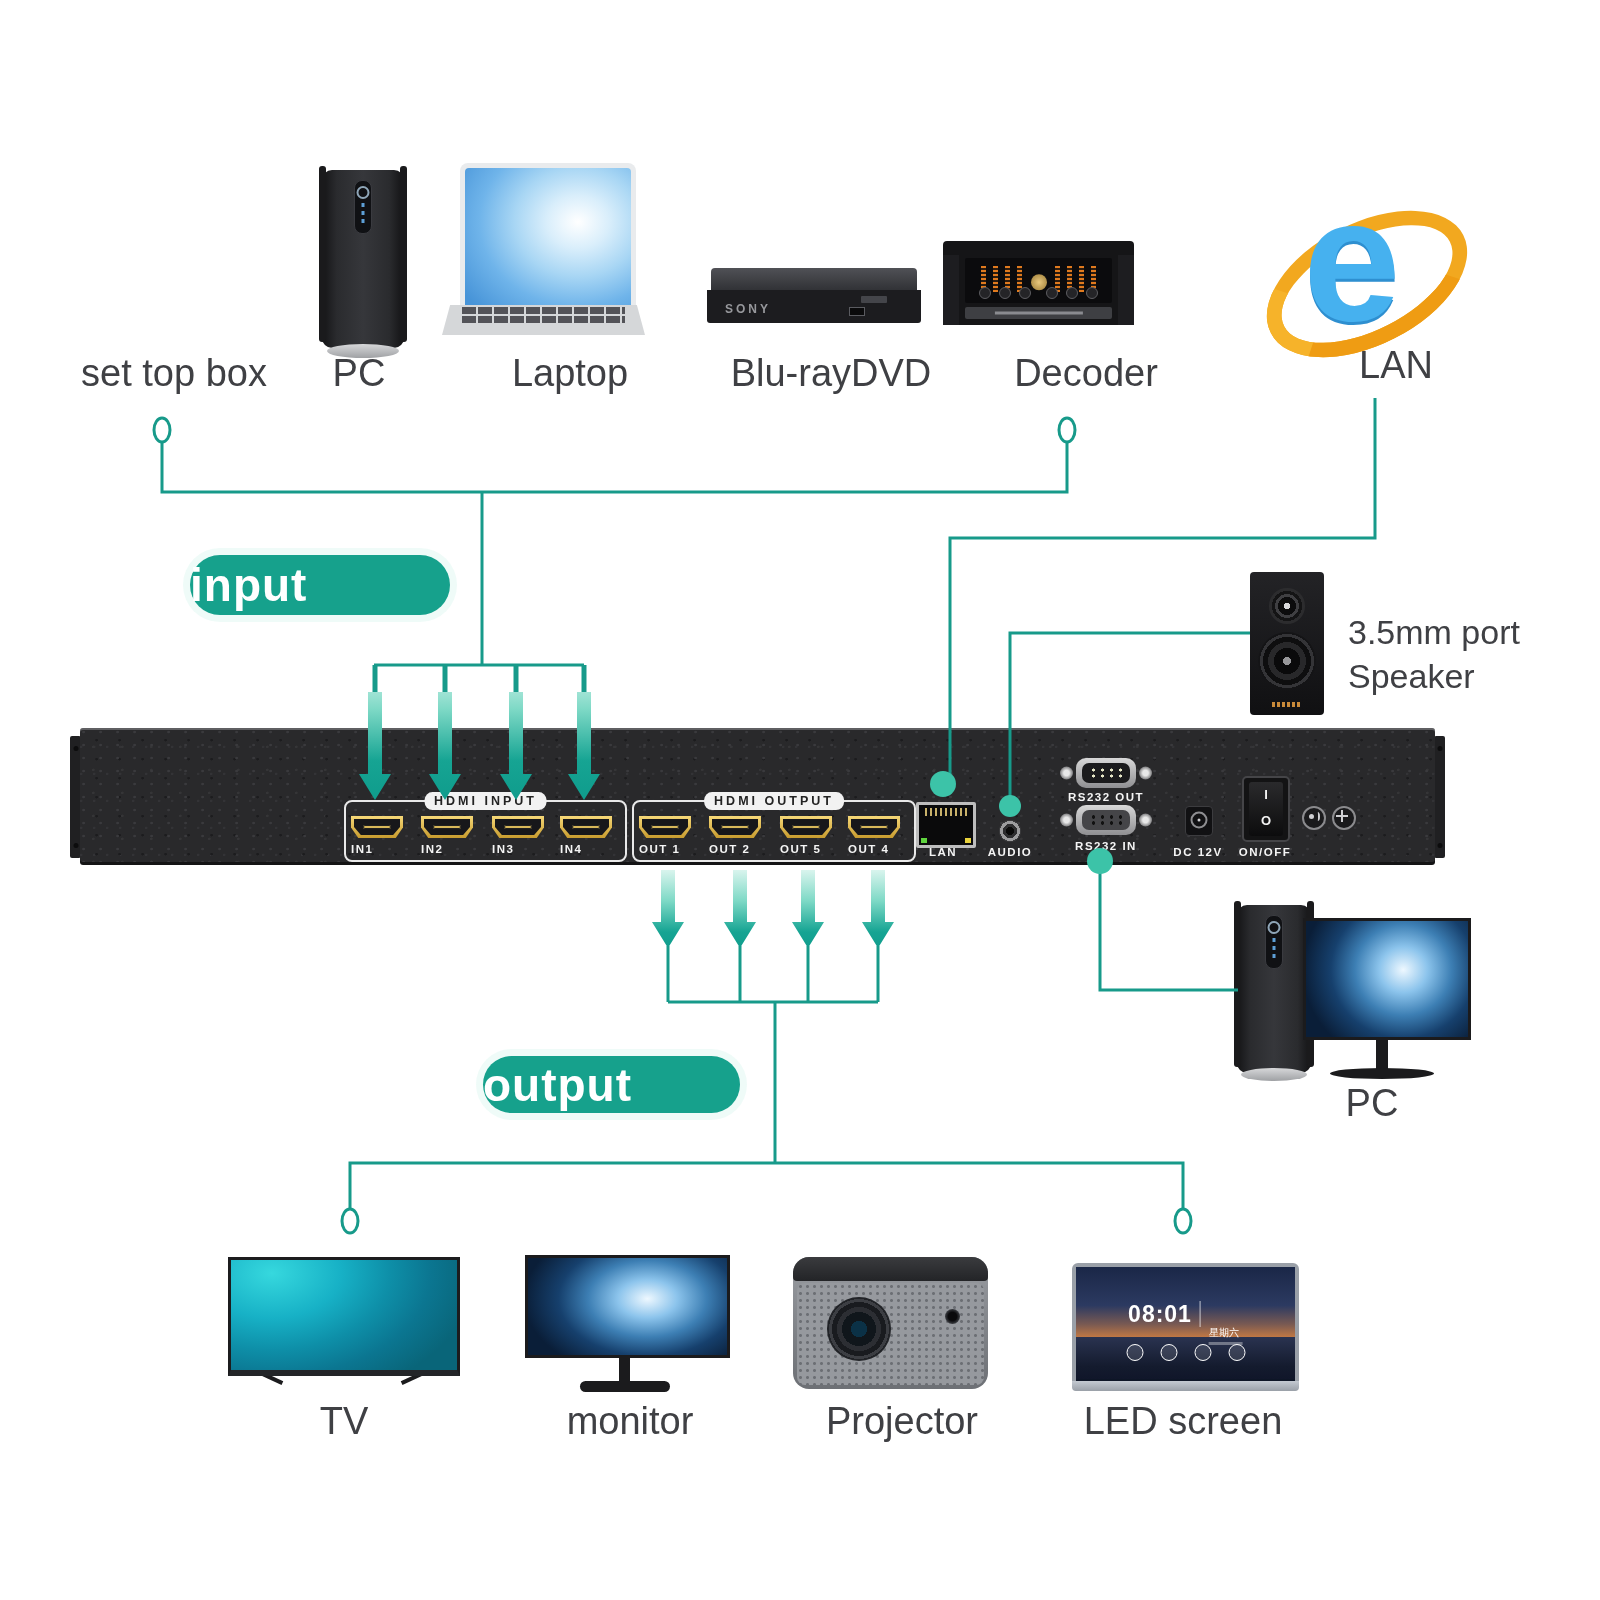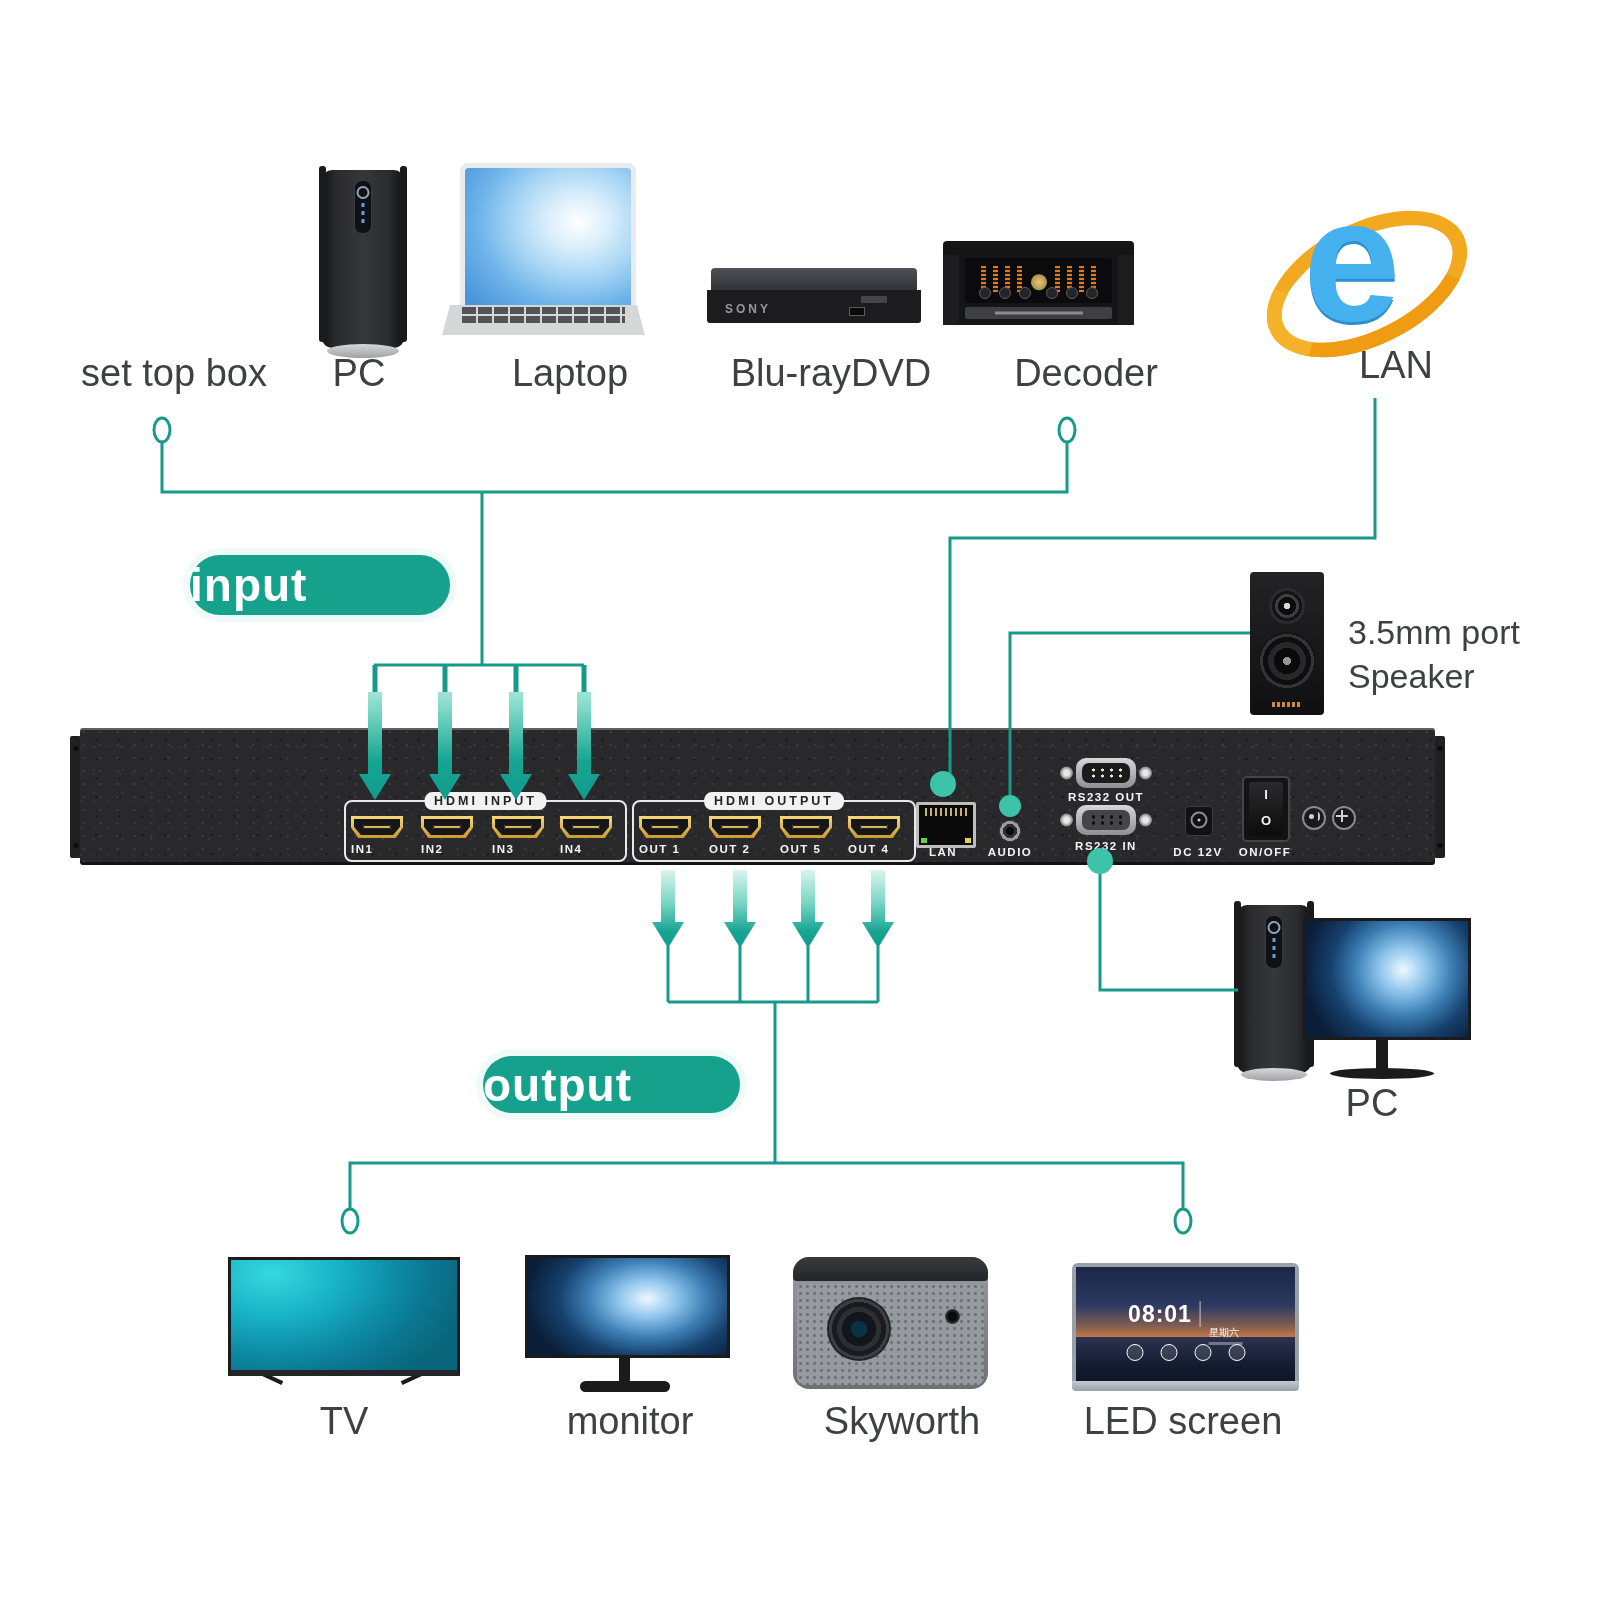--- a/index.html
+++ b/index.html
@@ -393,21 +393,21 @@
   <div class="pole" style="left:619px;top:1352px;width:11px;height:30px;"></div>
   <div class="mbase" style="left:580px;top:1381px;width:90px;height:11px;"></div>
   <div class="cap" style="left:630px;top:1400px;">monitor</div>
 
   <div class="abs projector z5" style="left:793px;top:1257px;width:195px;height:132px;">
     <div class="lid"></div>
     <div class="mesh"></div>
     <div class="lens"></div>
     <div class="sensor"></div>
   </div>
-  <div class="cap" style="left:902px;top:1400px;">Skyworth</div>
+  <div class="cap" style="left:902px;top:1400px;">Projector</div>
 
   <div class="abs led z5" style="left:1072px;top:1263px;width:219px;height:120px;">
     <div class="sky"></div>
       <div class="sea"></div>
     <div class="timebox">
       <span class="t">08:01</span>
       <span class="sep"></span>
       <span class="wd"><span>星期六</span><i></i></span>
     </div>
     <div class="icons">

